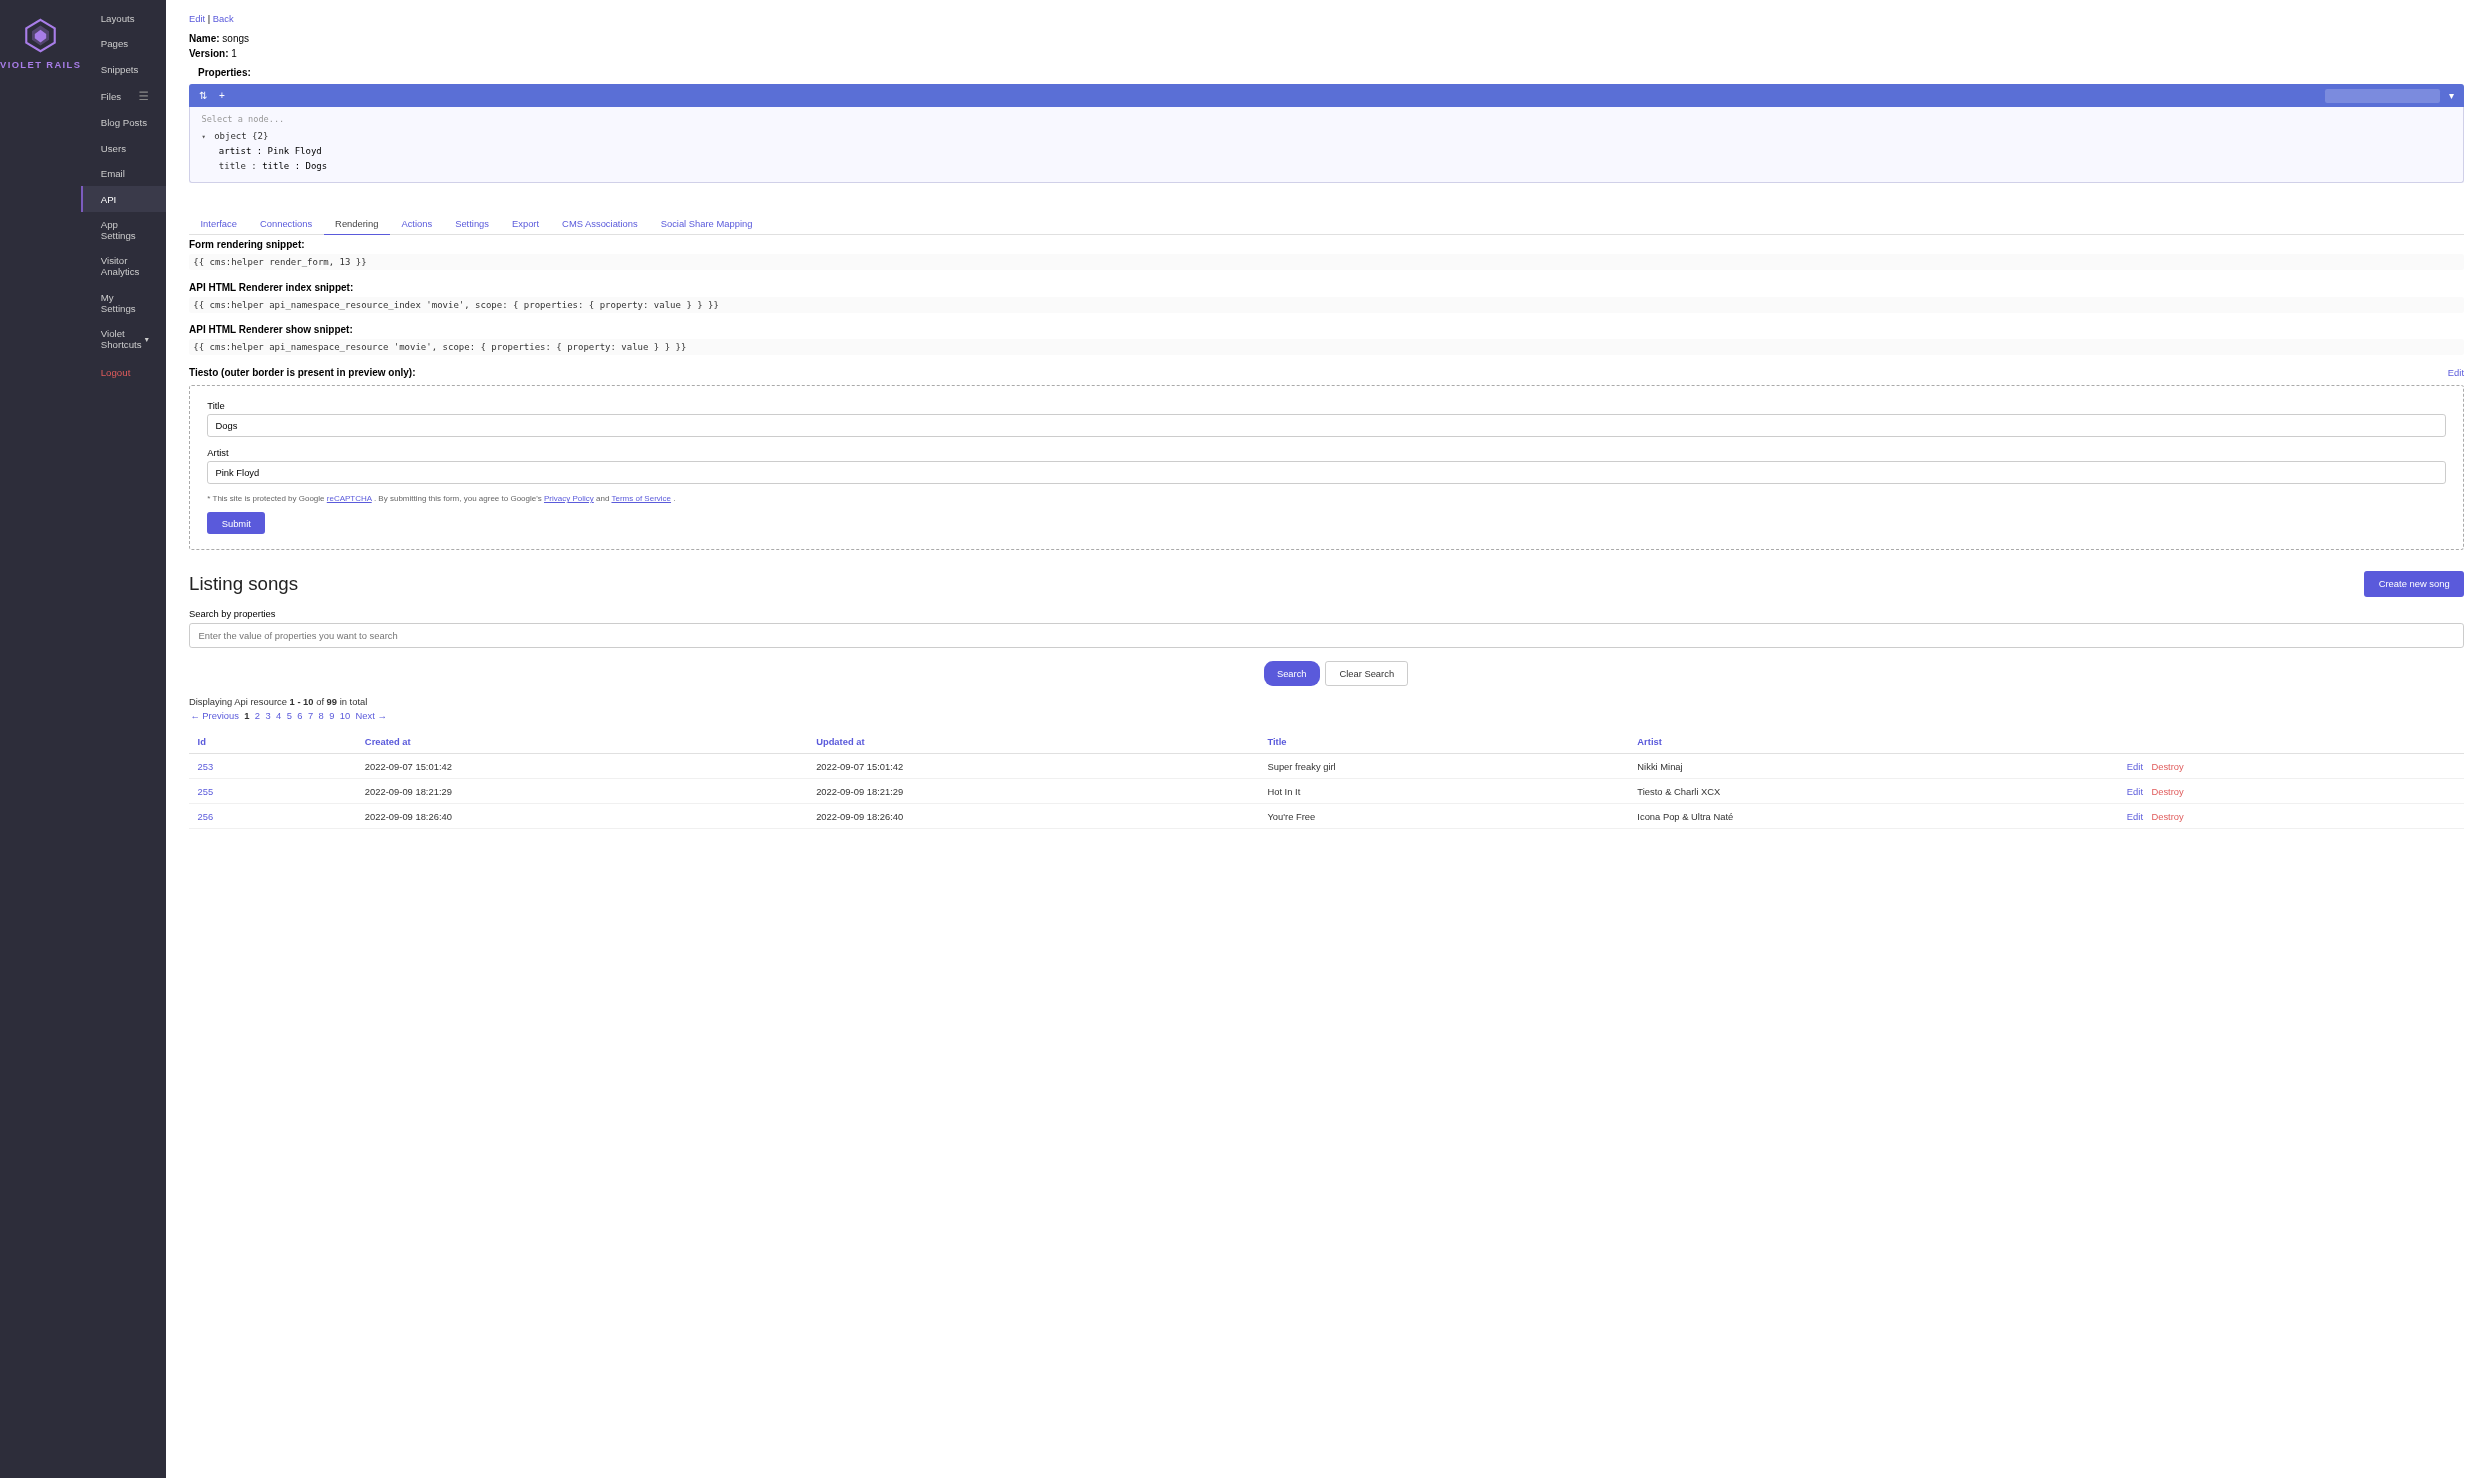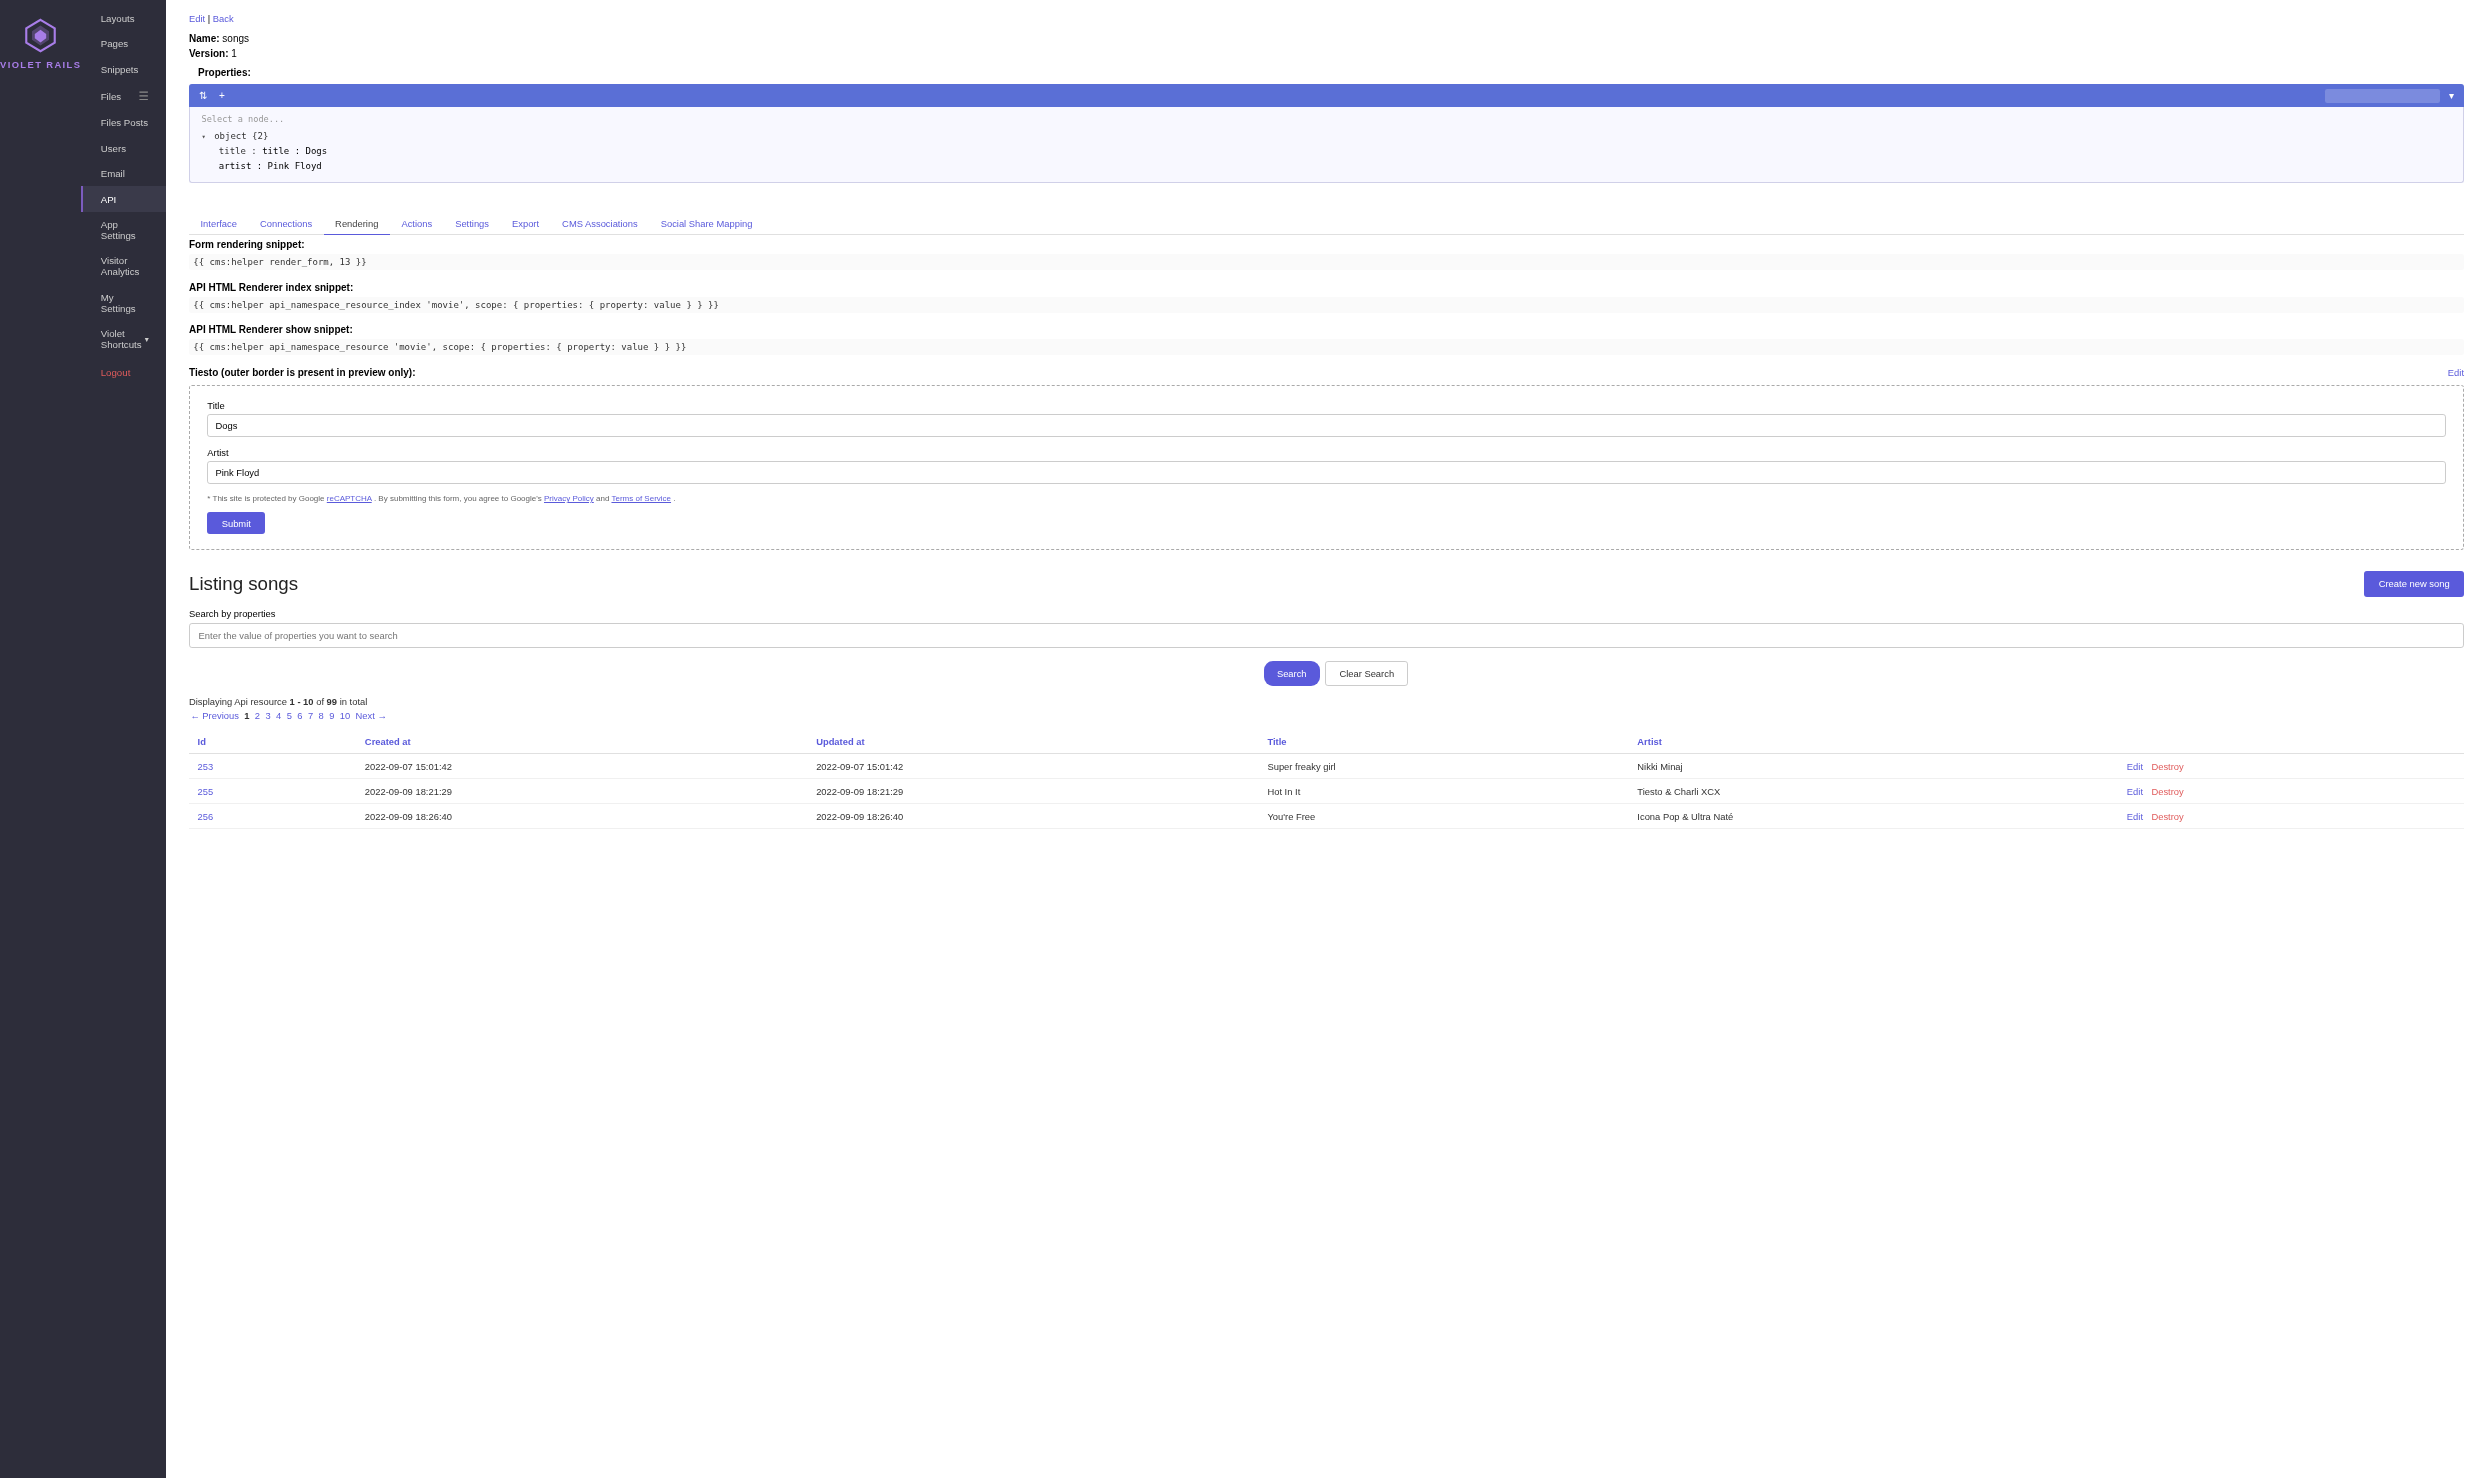--- a/index.html
+++ b/index.html
@@ -281,21 +281,21 @@
       <span class="sidebar-item-label">Pages</span>
     </div>
     <div class="sidebar-item">
       <span class="sidebar-item-label">Snippets</span>
     </div>
     <div class="sidebar-item files-row">
       <span class="sidebar-item-label">Files</span>
       <span style="font-size:11.5px; color:#888;">☰</span>
     </div>
     <div class="sidebar-item">
-      <span class="sidebar-item-label">Files Posts</span>
+      <span class="sidebar-item-label">Blog Posts</span>
     </div>
     <div class="sidebar-item">
       <span class="sidebar-item-label">Users</span>
     </div>
     <div class="sidebar-item">
       <span class="sidebar-item-label">Email</span>
     </div>
     <div class="sidebar-item active">
       <span class="sidebar-item-label">API</span>
     </div>
@@ -343,25 +343,25 @@
       <input class="json-toolbar-search" type="text" placeholder="" style="">
       <button class="json-toolbar-btn">▾</button>
     </div>
     <div class="json-editor-area">
       <div class="json-select-node">Select a node...</div>
       <div class="json-line">
         <span class="json-triangle">▾</span>
         <span class="json-key">object {2}</span>
       </div>
       <div class="json-line" style="padding-left: 17.3px;">
+        <span>artist : Pink Floyd</span>
+      </div>
+      <div class="json-line" style="padding-left: 17.3px;">
         <span class="json-key">title : </span>
         <span>title : Dogs</span>
-      </div>
-      <div class="json-line" style="padding-left: 17.3px;">
-        <span>artist : Pink Floyd</span>
       </div>
     </div>
   </div>
 
   <div class="tabs">
     <div class="tab">Interface</div>
     <div class="tab">Connections</div>
     <div class="tab active">Rendering</div>
     <div class="tab">Actions</div>
     <div class="tab">Settings</div>

